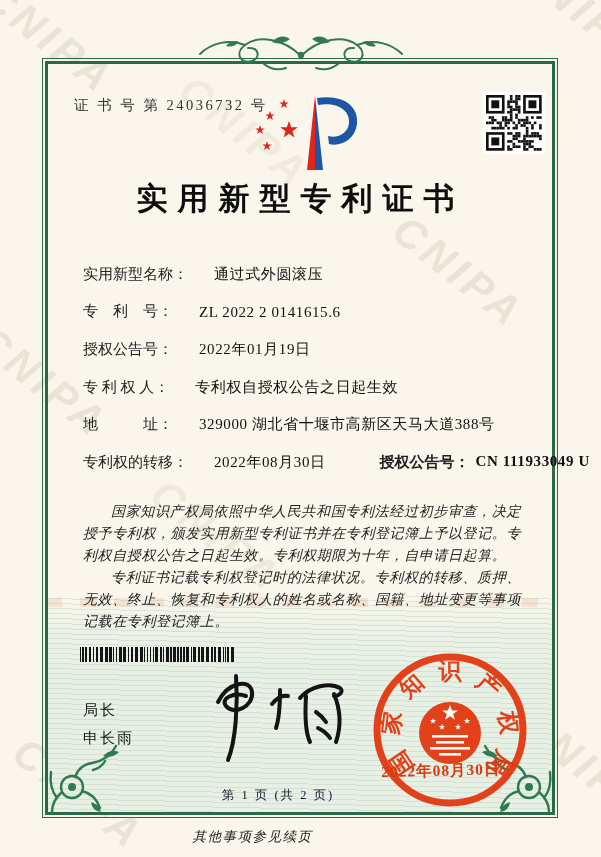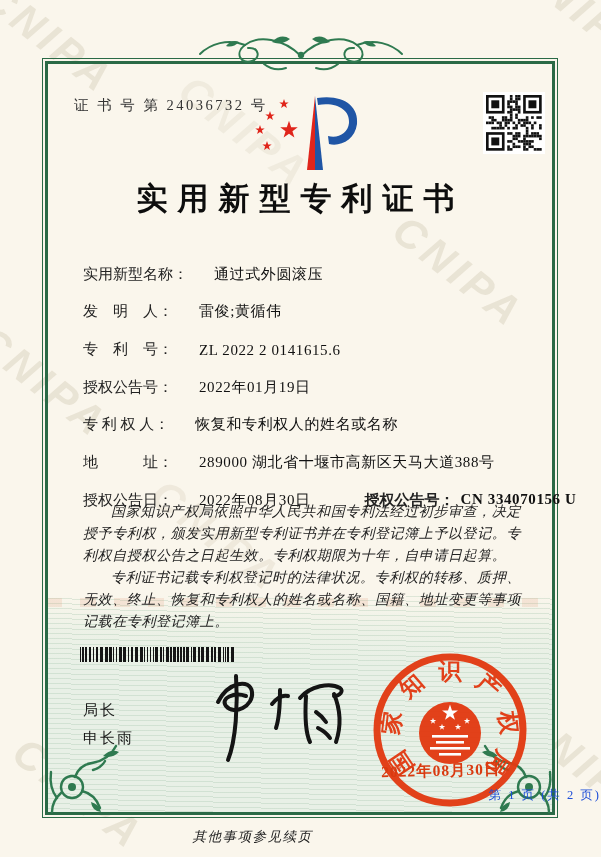--- a/index.html
+++ b/index.html
@@ -73,22 +73,22 @@
     font-size:15px; line-height:28px; color:#161616; letter-spacing:2px;
   }
   .signature{position:absolute; left:188px; top:656px; width:165px; height:115px;}
   .seal{position:absolute; left:369px; top:649px; width:162px; height:162px; opacity:0.96;}
   .seal-date{
     position:absolute; left:381px; top:760px; width:170px;
     font-size:15.5px; font-weight:600; color:#d93a10;
     letter-spacing:1px; transform:rotate(-1.5deg);
   }
   .page-no{
-    position:absolute; left:0; top:787px; width:601px; text-align:right;
-    font-size:12.5px; letter-spacing:2px; color:#1d4ed8;
+    position:absolute; left:0; top:787px; width:556px; text-align:center;
+    font-size:12.5px; letter-spacing:2px; color:#0f172a;
   }
   .cont-note{
     position:absolute; left:0; top:828px; width:505px; text-align:center;
     font-size:13.5px; font-style:italic; letter-spacing:1.5px; color:#222;
   }
 </style>
 </head>
 <body>
 
 <div class="page">
@@ -317,45 +317,41 @@
   </svg>
 
   <div class="doc-title">实用新型专利证书</div>
 
   <div class="fields">
     <div class="frow">
       <span class="flabel">实用新型名称：</span>
       <span class="fvalue">通过式外圆滚压</span>
     </div>
     <div class="frow">
-      <span class="flabel">发　明　人：</span>
-      <span class="fvalue">雷俊;黄循伟</span>
-    </div>
-    <div class="frow">
       <span class="flabel">专　利　号：</span>
       <span class="fvalue">ZL 2022 2 0141615.6</span>
     </div>
     <div class="frow">
       <span class="flabel">授权公告号：</span>
       <span class="fvalue">2022年01月19日</span>
     </div>
     <div class="frow">
       <span class="flabel">专 利 权 人：</span>
-      <span class="fvalue">恢复和专利权人的姓名或名称</span>
+      <span class="fvalue">专利权自授权公告之日起生效</span>
     </div>
     <div class="frow">
       <span class="flabel">地　　　址：</span>
-      <span class="fvalue">289000 湖北省十堰市高新区天马大道388号</span>
-    </div>
-    <div class="frow">
-      <span class="flabel">授权公告日：</span>
+      <span class="fvalue">329000 湖北省十堰市高新区天马大道388号</span>
+    </div>
+    <div class="frow">
+      <span class="flabel">专利权的转移：</span>
       <span class="fvalue">2022年08月30日</span>
       <span class="pair2">
         <span class="flabel">授权公告号：</span>
-        <span class="fvalue">CN 334070156 U</span>
+        <span class="fvalue">CN 111933049 U</span>
       </span>
     </div>
   </div>
 
   <div class="paras">
     <p>国家知识产权局依照中华人民共和国专利法经过初步审查，决定授予专利权，颁发实用新型专利证书并在专利登记簿上予以登记。专利权自授权公告之日起生效。专利权期限为十年，自申请日起算。</p>
     <p>专利证书记载专利权登记时的法律状况。专利权的转移、质押、无效、终止、恢复和专利权人的姓名或名称、国籍、地址变更等事项记载在专利登记簿上。</p>
   </div>
 
   <svg id="barcode" class="barcode" viewBox="0 0 157 15" preserveAspectRatio="none">

